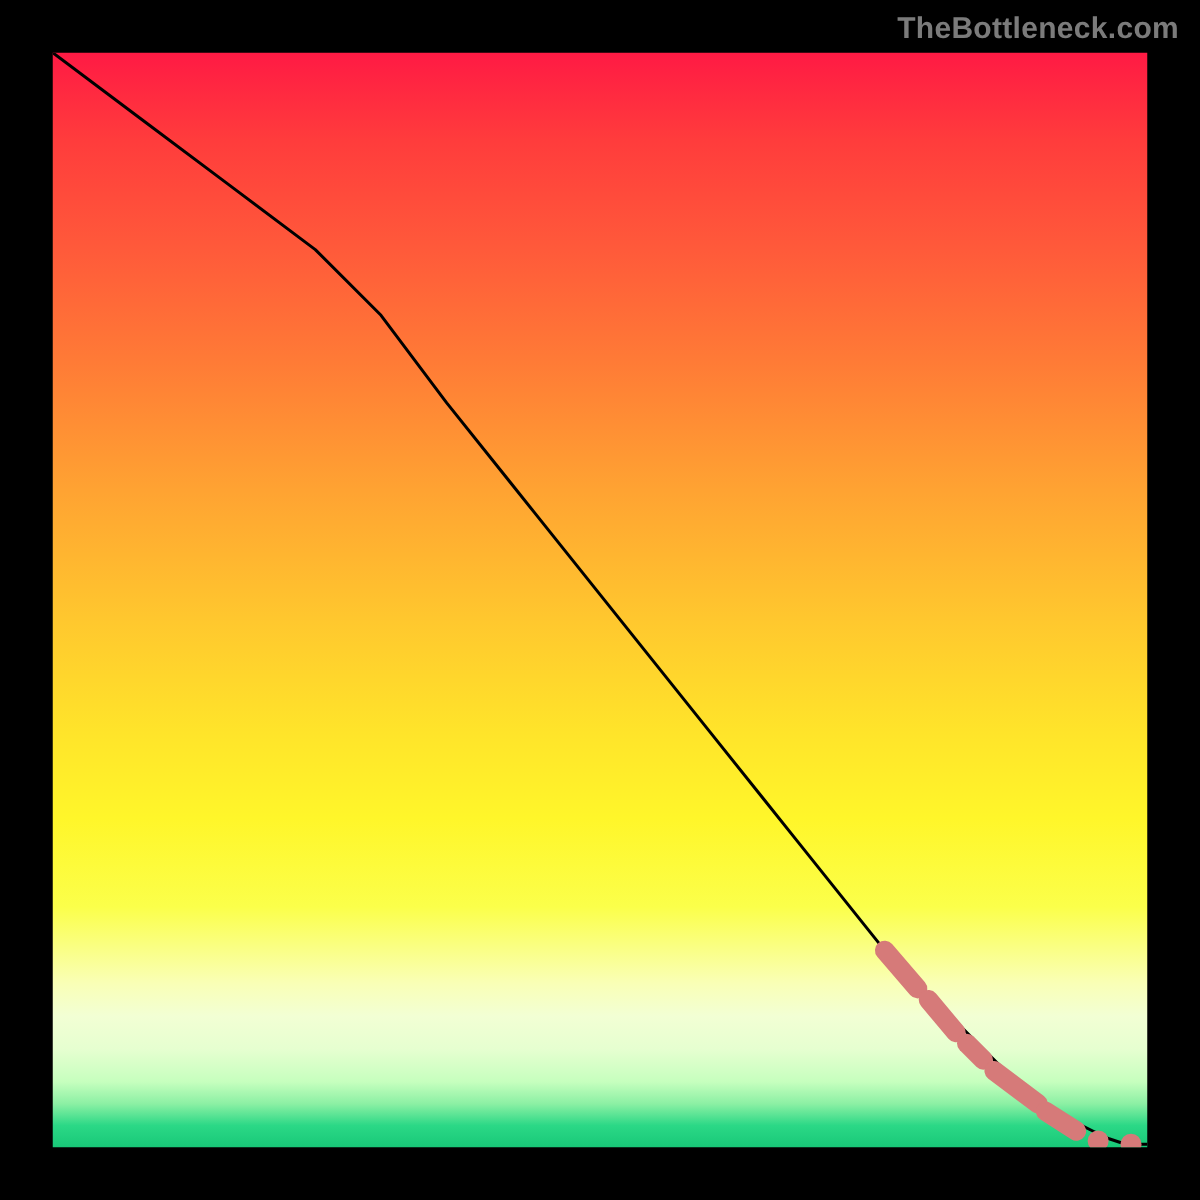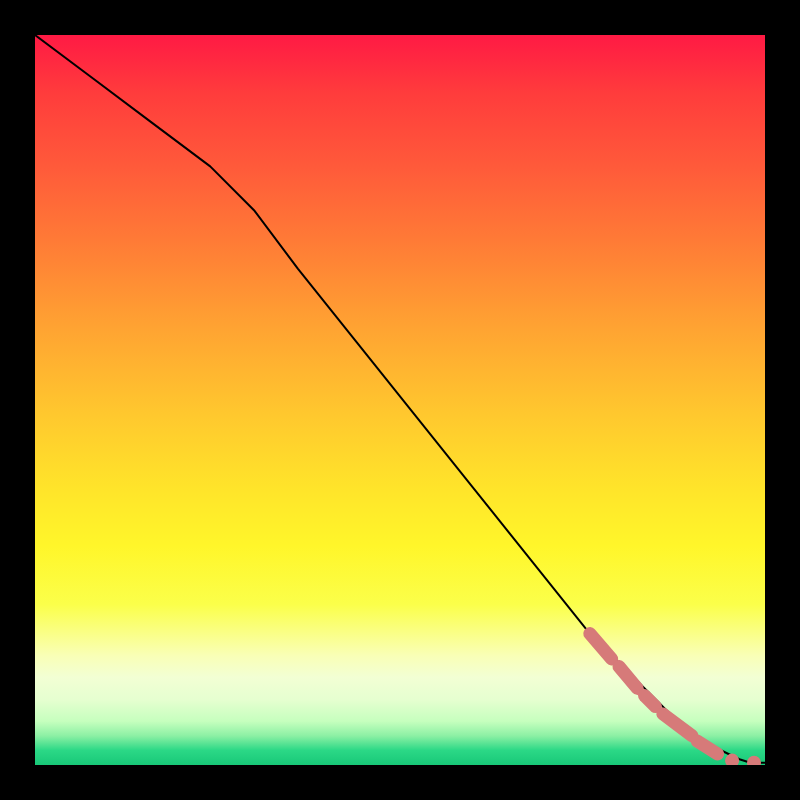--- a/index.html
+++ b/index.html
@@ -72,20 +72,21 @@
   }
   .marker {
     fill: #d67a79;
     stroke: none;
   }
 </style>
 </head>
 <body>
 
 <div class="frame">
+  <div class="watermark">TheBottleneck.com</div>
 
   <div class="plot">
     <div class="gradient"></div>
     <svg class="overlay" viewBox="0 0 730 730" preserveAspectRatio="none">
       <path id="curve-path" class="line-path" d="M0.0 0.0 L58.4 43.8 L116.8 87.6 L175.2 131.4 L219.0 175.2 L262.8 233.6 L321.2 306.6 L379.6 379.6 L438.0 452.6 L496.4 525.6 L554.8 598.6 L584.0 627.8 L613.2 657.0 L642.4 686.2 L671.6 708.1 L693.5 719.0 L704.4 724.2 L715.4 727.8 L730.0 727.8"></path>
       <g id="pill-group">
           <line x1="554.8" y1="598.6" x2="576.7" y2="624.1" stroke="#d67a79" stroke-width="13" stroke-linecap="round"></line>
           <line x1="584.0" y1="631.5" x2="602.3" y2="653.4" stroke="#d67a79" stroke-width="13" stroke-linecap="round"></line>
           <line x1="609.5" y1="660.6" x2="620.5" y2="671.6" stroke="#d67a79" stroke-width="13" stroke-linecap="round"></line>
           <line x1="627.8" y1="678.9" x2="657.0" y2="700.8" stroke="#d67a79" stroke-width="13" stroke-linecap="round"></line>

